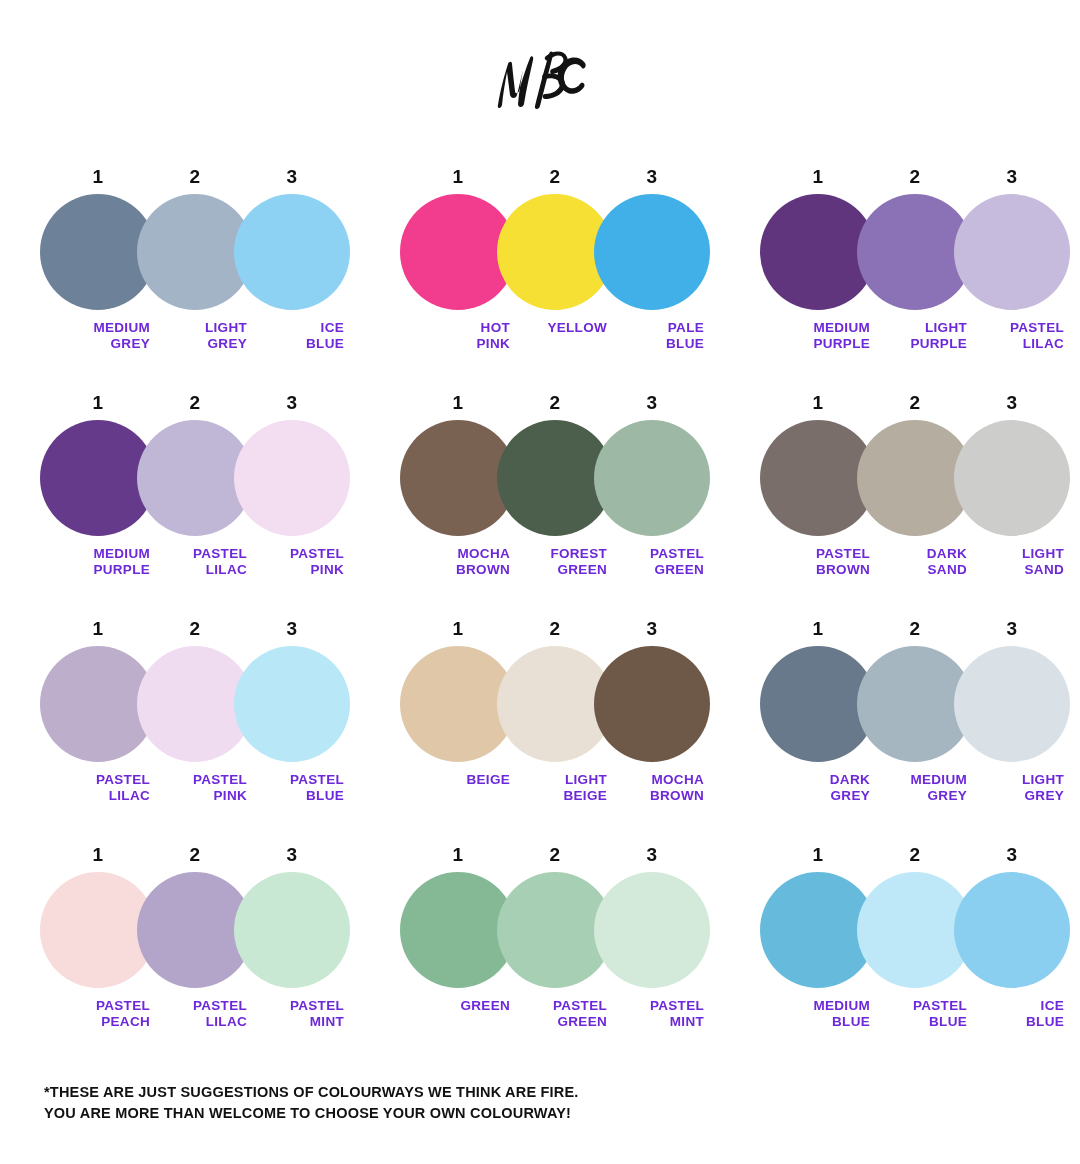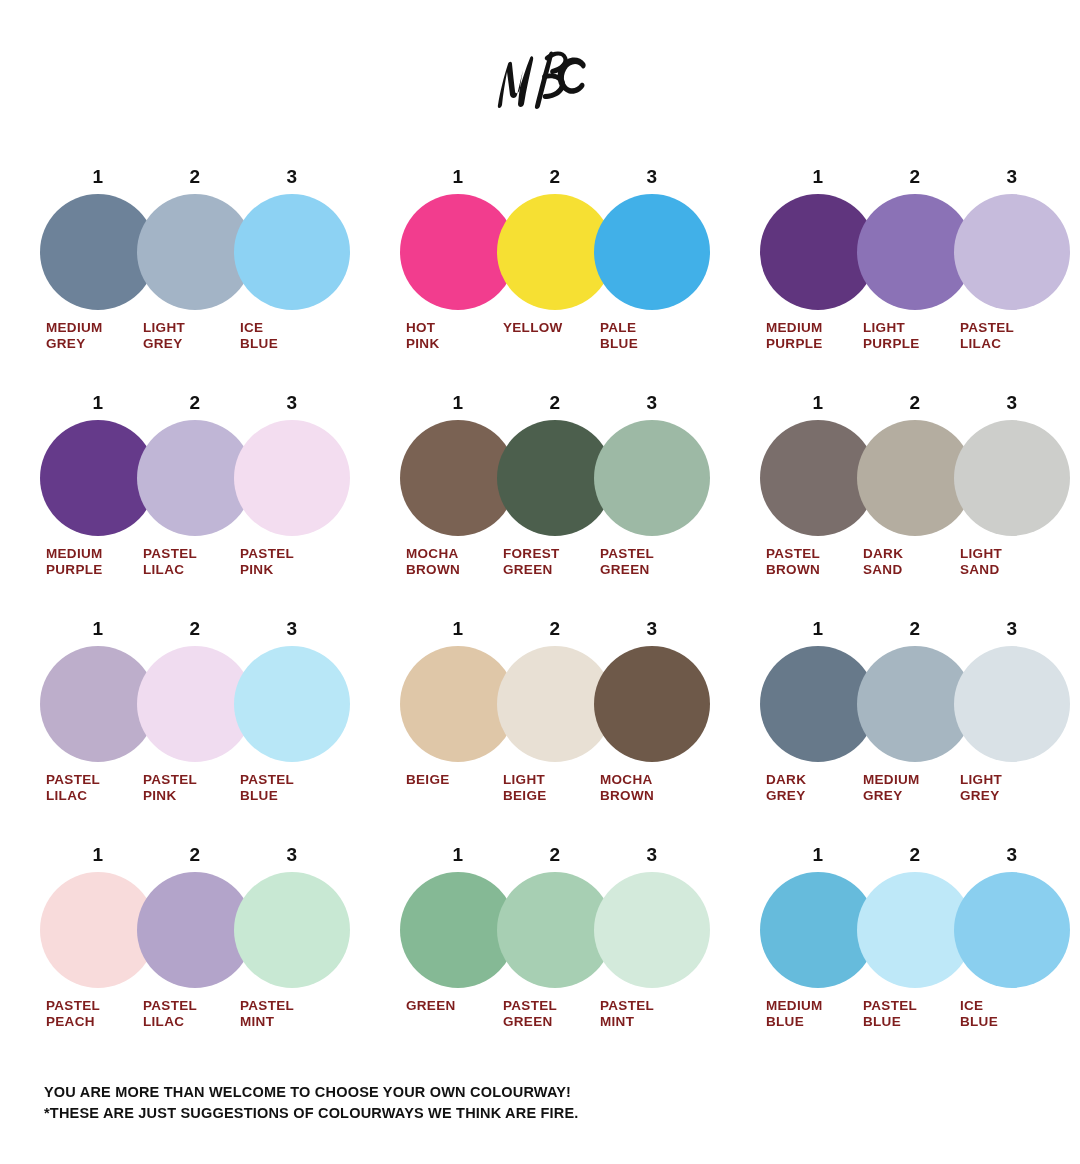--- a/index.html
+++ b/index.html
@@ -101,24 +101,24 @@
     position: absolute;
     top: 160px;
     left: 0;
     width: 360px;
     height: 48px;
   }
   .label {
     position: absolute;
     top: 0;
     width: 104px;
-    text-align: left;
+    text-align: right;
     font-size: 13.5px;
     font-weight: bold;
-    color: #7f1d1d;
+    color: #6d28d9;
     letter-spacing: 0.3px;
     line-height: 16px;
     text-transform: uppercase;
   }
   .label.l1 { left: 46px; }
   .label.l2 { left: 143px; }
   .label.l3 { left: 240px; }
   .label .ln { display: block; }
 
   
@@ -475,17 +475,17 @@
         <div class="label l3">
             <span class="ln">ICE</span>
             <span class="ln">BLUE</span>
           </div>
       </div>
     </div>
 
   </div>
 
   <div class="footnote">
+    <span class="fn-line">*THESE ARE JUST SUGGESTIONS OF COLOURWAYS WE THINK ARE FIRE.</span>
     <span class="fn-line">YOU ARE MORE THAN WELCOME TO CHOOSE YOUR OWN COLOURWAY!</span>
-    <span class="fn-line">*THESE ARE JUST SUGGESTIONS OF COLOURWAYS WE THINK ARE FIRE.</span>
   </div>
 
 </div>
 
 </body></html>

